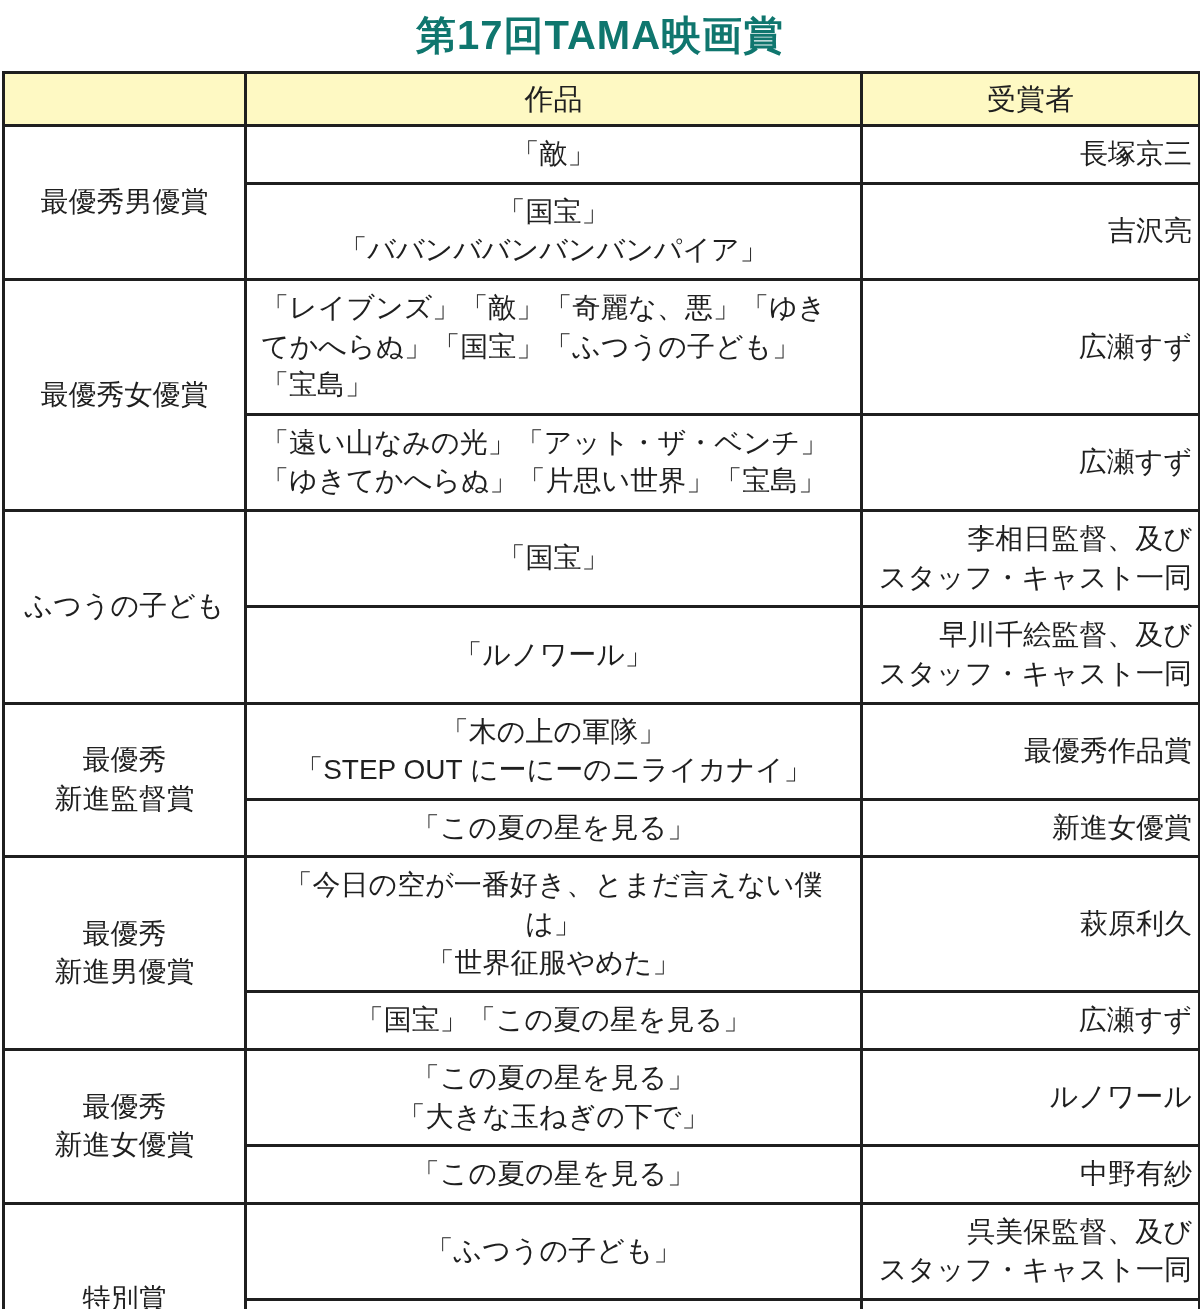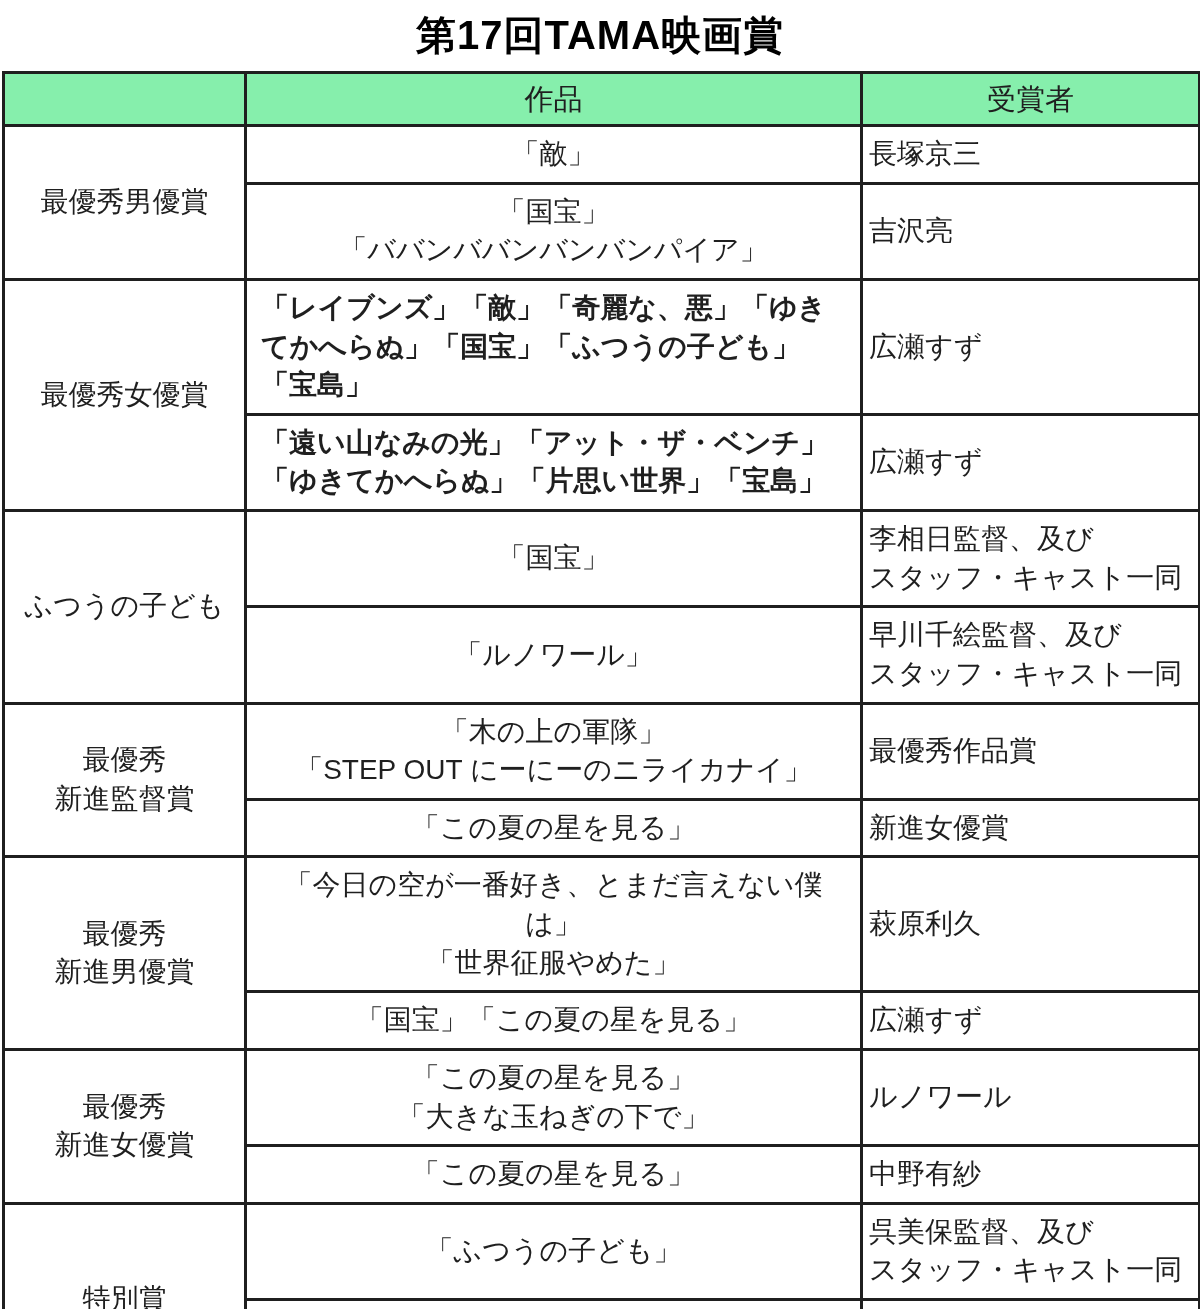--- a/index.html
+++ b/index.html
@@ -14,61 +14,60 @@
     height: 1309px;
     box-sizing: border-box;
     padding: 6px 2px 2px 2px;
   }
   .page-title {
     margin: 2px 0 8px 0;
     text-align: center;
     font-size: 40px;
     font-weight: bold;
     letter-spacing: 1px;
-    color: #000000;
+    color: #0f766e;
   }
   table.awards {
     width: 100%;
     border-collapse: collapse;
     table-layout: fixed;
     border: 3px solid #1f1f1f;
   }
   col.cat-col   { width: 242px; }
   col.work-col  { width: 616px; }
   col.recip-col { width: 338px; }
   th, td {
     border: 3px solid #1f1f1f;
     font-size: 28px;
     line-height: 1.38;
     vertical-align: middle;
     overflow: hidden;
   }
   thead th {
-    background: #86efac;
+    background: #fef9c3;
     font-weight: normal;
     font-size: 29px;
     height: 46px;
     padding: 2px 4px;
     text-align: center;
   }
   td.category-cell {
     text-align: center;
     padding: 6px 4px;
     font-family: Liberation Serif, serif;
   }
   td.work-cell {
     text-align: center;
     padding: 8px 14px;
   }
   td.work-cell.align-left {
     text-align: left;
-    font-weight: bold;
   }
   td.recipient-cell {
-    text-align: left;
+    text-align: right;
     padding: 8px 6px;
   }
   tr.sub-row td {
     border-top-width: 2px;
   }
 </style>
 </head>
 <body>
 
 <div class="page">

